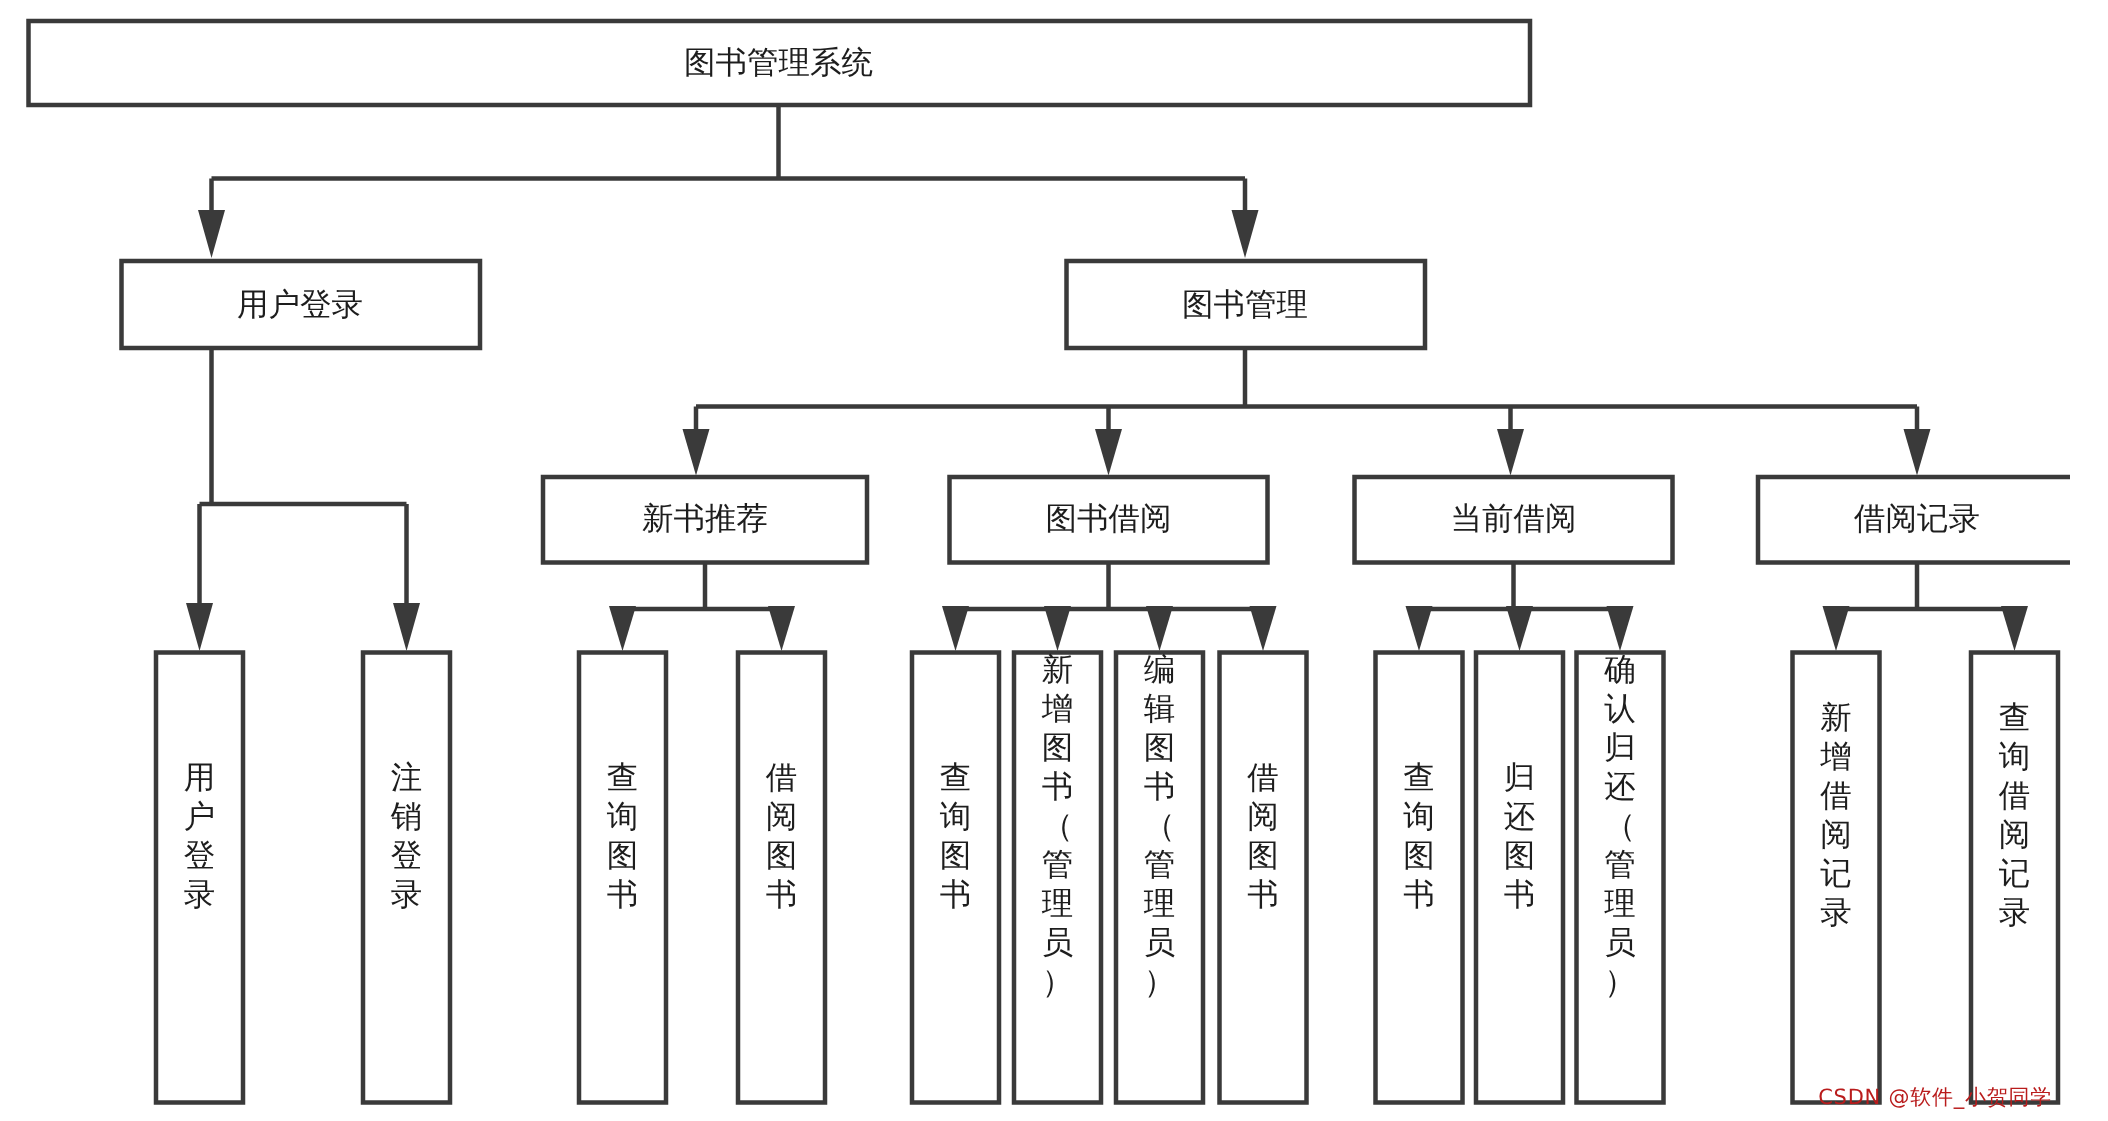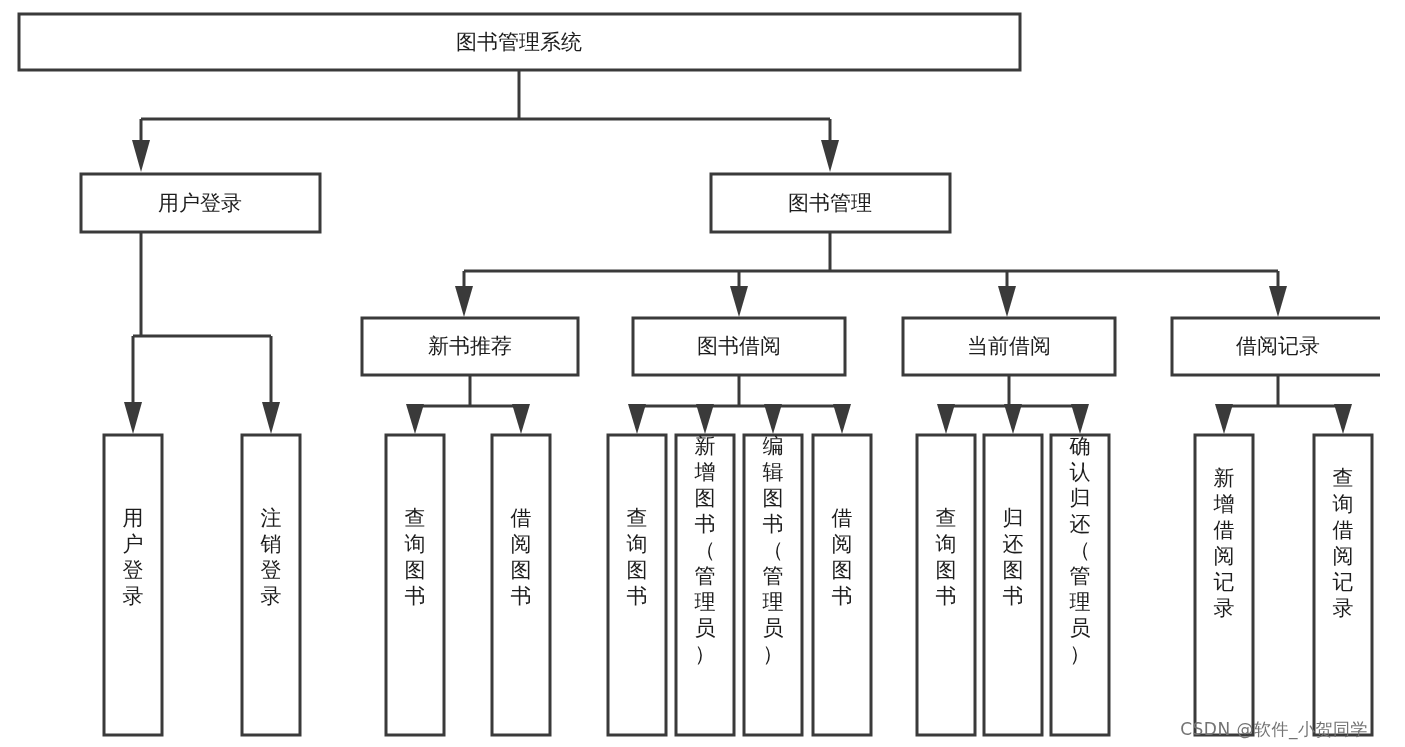--- a/index.html
+++ b/index.html
@@ -52,22 +52,22 @@
     font-family: "DejaVu Sans", "Liberation Sans", sans-serif;
     font-size: 21px;
     fill: #1d1d1d;
     text-anchor: middle;
   }
   .watermark-text {
     position: absolute;
     right: 12px;
     bottom: 6px;
     font-family: "DejaVu Sans", "Liberation Sans", sans-serif;
-    font-size: 17px;
-    color: #737373;
+    font-size: 14px;
+    color: #b91c1c;
     letter-spacing: 0.5px;
     white-space: nowrap;
     user-select: none;
   }
 </style>
 </head>
 <body>
 
 <div id="diagram-root">
 

